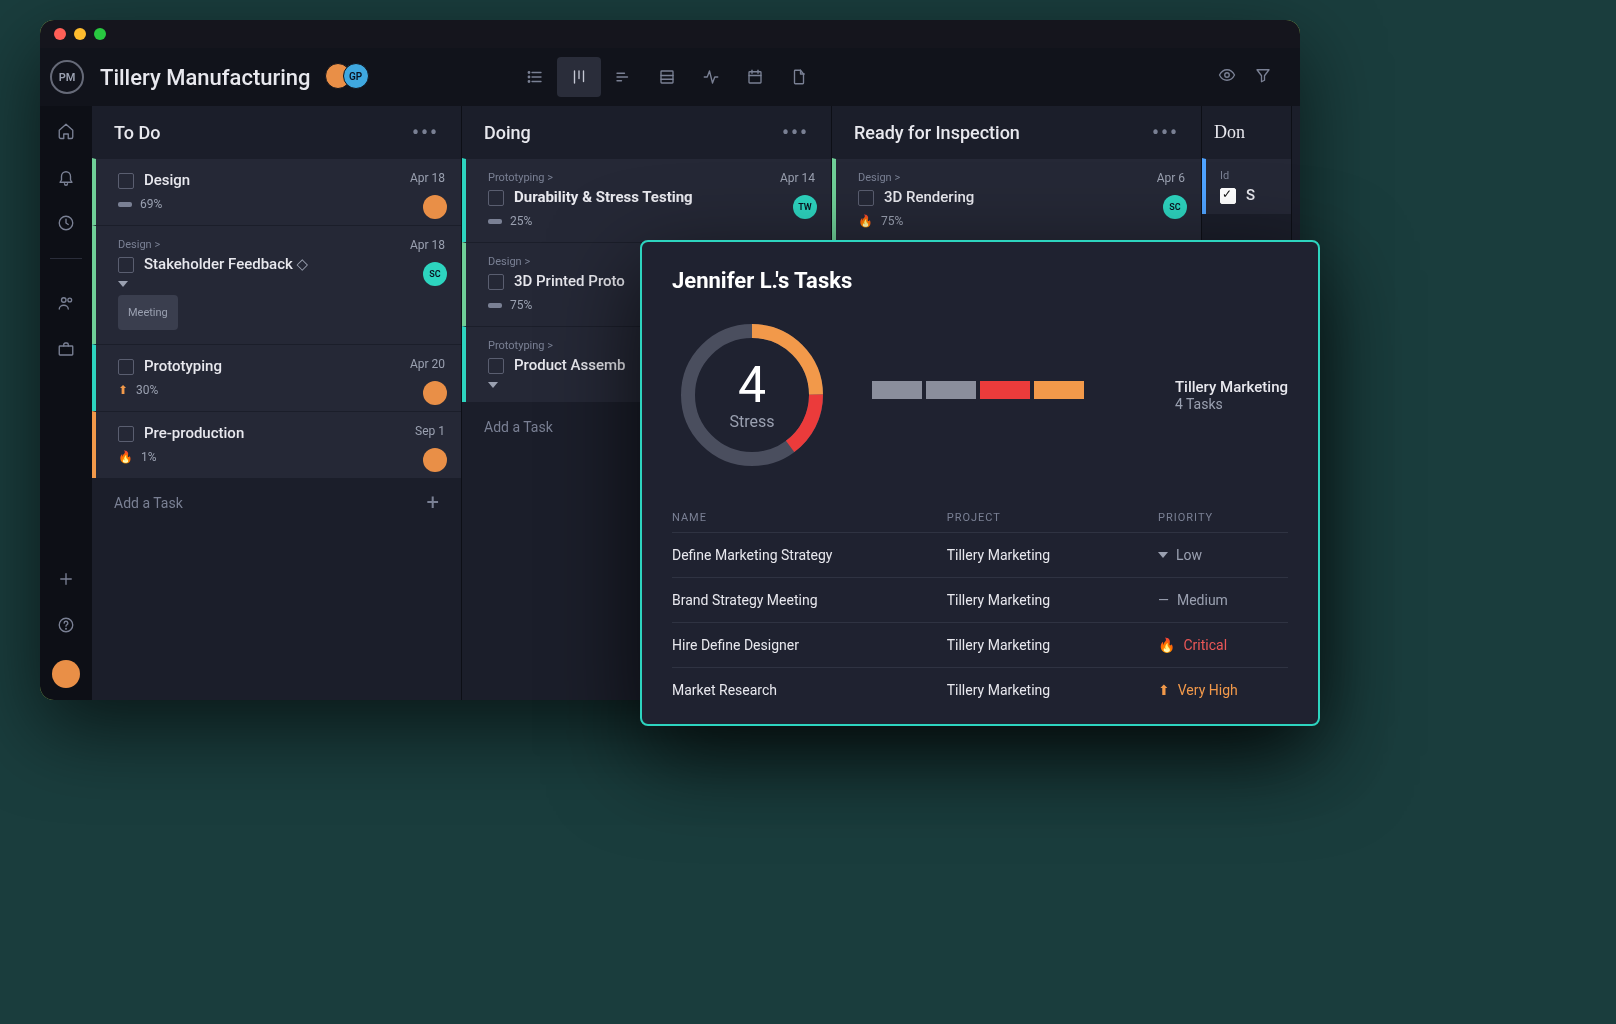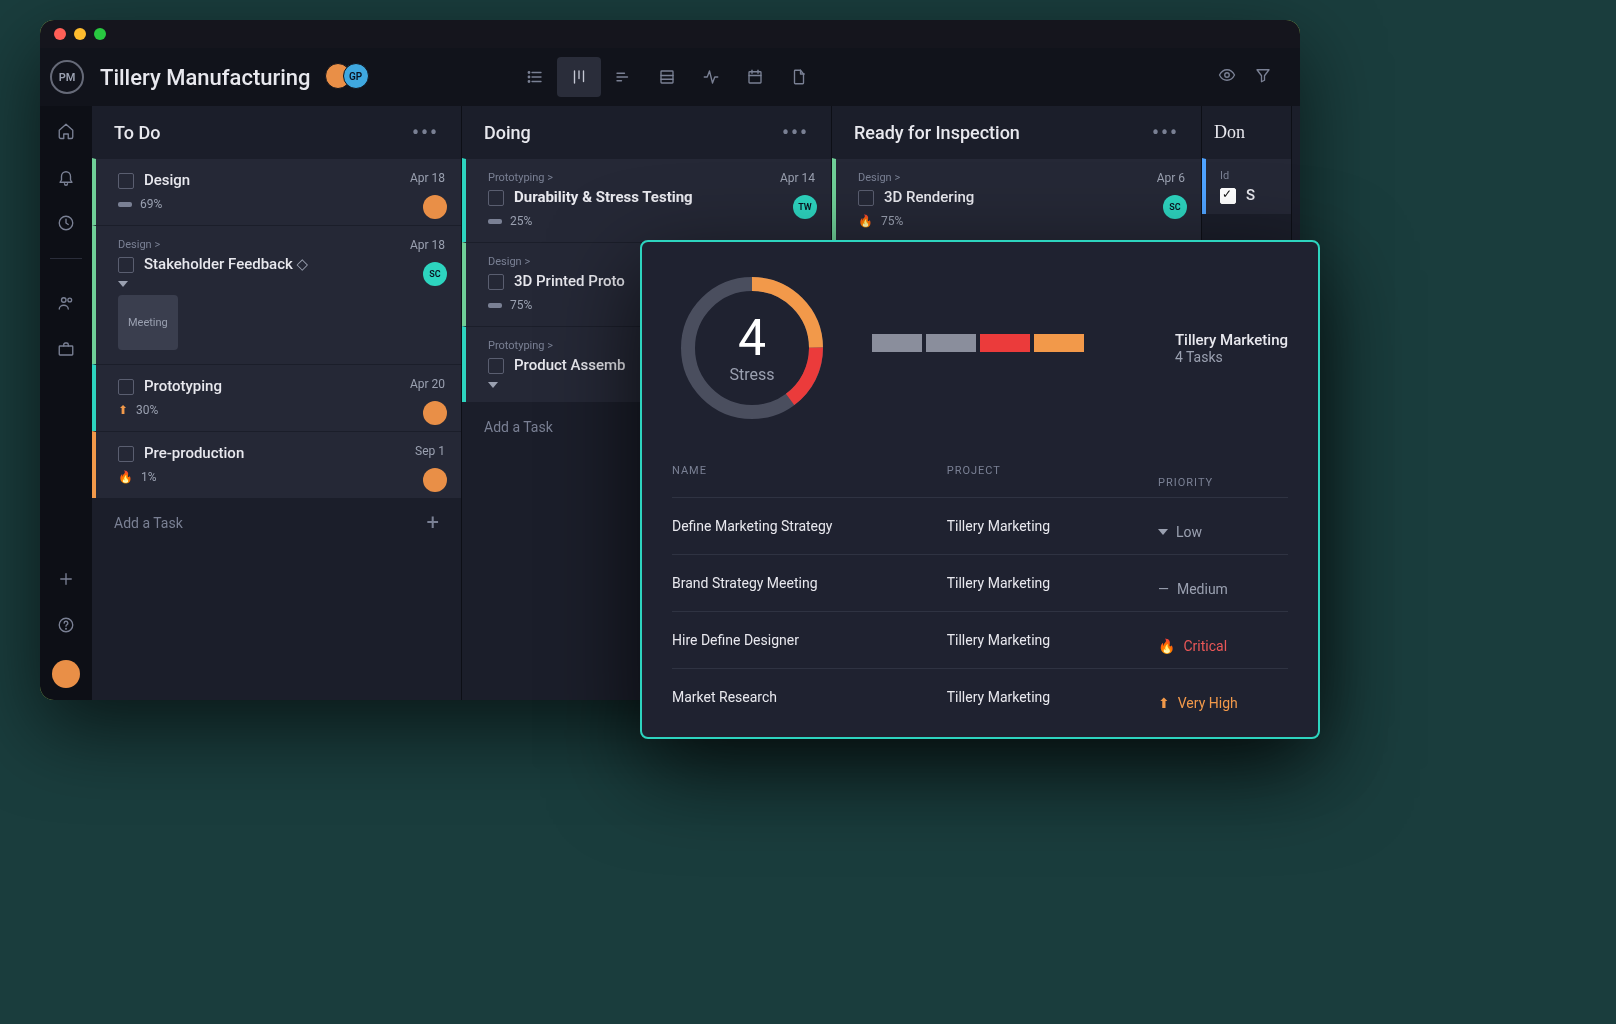--- a/index.html
+++ b/index.html
@@ -119,21 +119,21 @@
   .chk.checked::after { content:"✓"; color:#111; font-size:12px; position:absolute; top:-2px; left:1px;}
   .card-title { font-size: 15px; color: #e8e8ee; font-weight: 500; }
   .card-title.bold { font-weight: 700; }
   .meta { display: flex; align-items: center; gap: 8px; margin-top: 8px; font-size: 12px; color: #9aa0b0;}
   .bar14 { width: 14px; height: 5px; background: #7a8094; border-radius: 2px;}
   .date { position: absolute; top: 12px; right: 16px; font-size: 12px; color: #9aa0b0; }
   .card-av { position: absolute; top: 36px; right: 14px; width: 24px; height: 24px; border-radius: 50%; display:flex;align-items:center;justify-content:center;font-size:9px;font-weight:600;}
   .av-or { background: #e98f47; }
   .av-tl { background: #2dd4bf; color:#0a1220;}
   .av-yl { background: #f2c94c; }
-  .tag-pill { display:inline-block; background:#3a3e4e; color:#9aa0b0; font-size:11px; padding:21px 10px; border-radius:4px; margin-top:8px;}
+  .tag-pill { display:inline-block; background:#3a3e4e; color:#9aa0b0; font-size:11px; padding:11px 10px; border-radius:4px; margin-top:8px;}
   .add-task { height: 48px; display: flex; align-items: center; padding: 0 22px; color: #7a8094; font-size: 14px; border-top: 1px solid #1b1e2a;}
   .add-task .plus { margin-left: auto; font-size: 22px; color: #7a8094;}
   .icon-up { color:#f2994a;}
   .icon-fire { color:#eb5757;}
   .diamond { color:#9aa0b0;}
 
   
   .panel {
     position: absolute;
     top: 240px; left: 640px;
@@ -155,21 +155,21 @@
   .seg { width: 50px; height: 18px; }
   .seg.g { background: #8a8e9c;}
   .seg.r { background: #eb3b3b;}
   .seg.o { background: #f2994a;}
   .proj-lbl { font-size: 15px; color: #e8e8ee; font-weight: 500;}
   .proj-cnt { font-size: 14px; color: #9aa0b0;}
   .tbl-head { display: flex; padding: 8px 0; font-size: 11px; color: #7a8094; letter-spacing: 1px; border-bottom: 1px solid #2f3342;}
   .tbl-row { display: flex; padding: 14px 0; font-size: 14px; color: #e8e8ee; border-bottom: 1px solid #2f3342; align-items: center;}
   .c-name { flex: 1.3; }
   .c-proj { flex: 1; }
-  .c-prio { width: 130px; display: flex; align-items: center; gap: 8px; margin-top: 12px;}
+  .c-prio { width: 130px; display: flex; align-items: center; gap: 8px;}
   .pr-low { color: #9aa0b0;}
   .pr-med { color: #9aa0b0;}
   .pr-crit { color: #eb5757;}
   .pr-vhigh { color: #f2994a;}
   .tri-down { width:0;height:0;border-left:5px solid transparent;border-right:5px solid transparent;border-top:6px solid #9aa0b0;}
   svg.ico { width: 18px; height: 18px; stroke: currentColor; fill: none; stroke-width: 1.8; stroke-linecap: round; stroke-linejoin: round;}
 </style>
 </head>
 <body>
 
@@ -445,20 +445,21 @@
               <div class="card-title">S</div>
               </div>
           </div>
         </div>
       </div>
     </div>
   </div>
 </div>
 
 <div class="panel">
+  <h2>Jennifer L.'s Tasks</h2>
   <div class="panel-top">
     <div class="donut-wrap">
       <svg width="160" height="160" viewBox="0 0 160 160">
         <circle cx="80" cy="80" r="64" stroke="#4a4e5e" stroke-width="14" fill="none"></circle>
         <circle cx="80" cy="80" r="64" stroke="#f2994a" stroke-width="14" fill="none" stroke-dasharray="100 302" stroke-dashoffset="0"></circle>
         <circle cx="80" cy="80" r="64" stroke="#eb3b3b" stroke-width="14" fill="none" stroke-dasharray="60 342" stroke-dashoffset="-100"></circle>
       </svg>
       <div class="donut-center">
         <div class="donut-num">4</div>
         <div class="donut-lbl">Stress</div>

